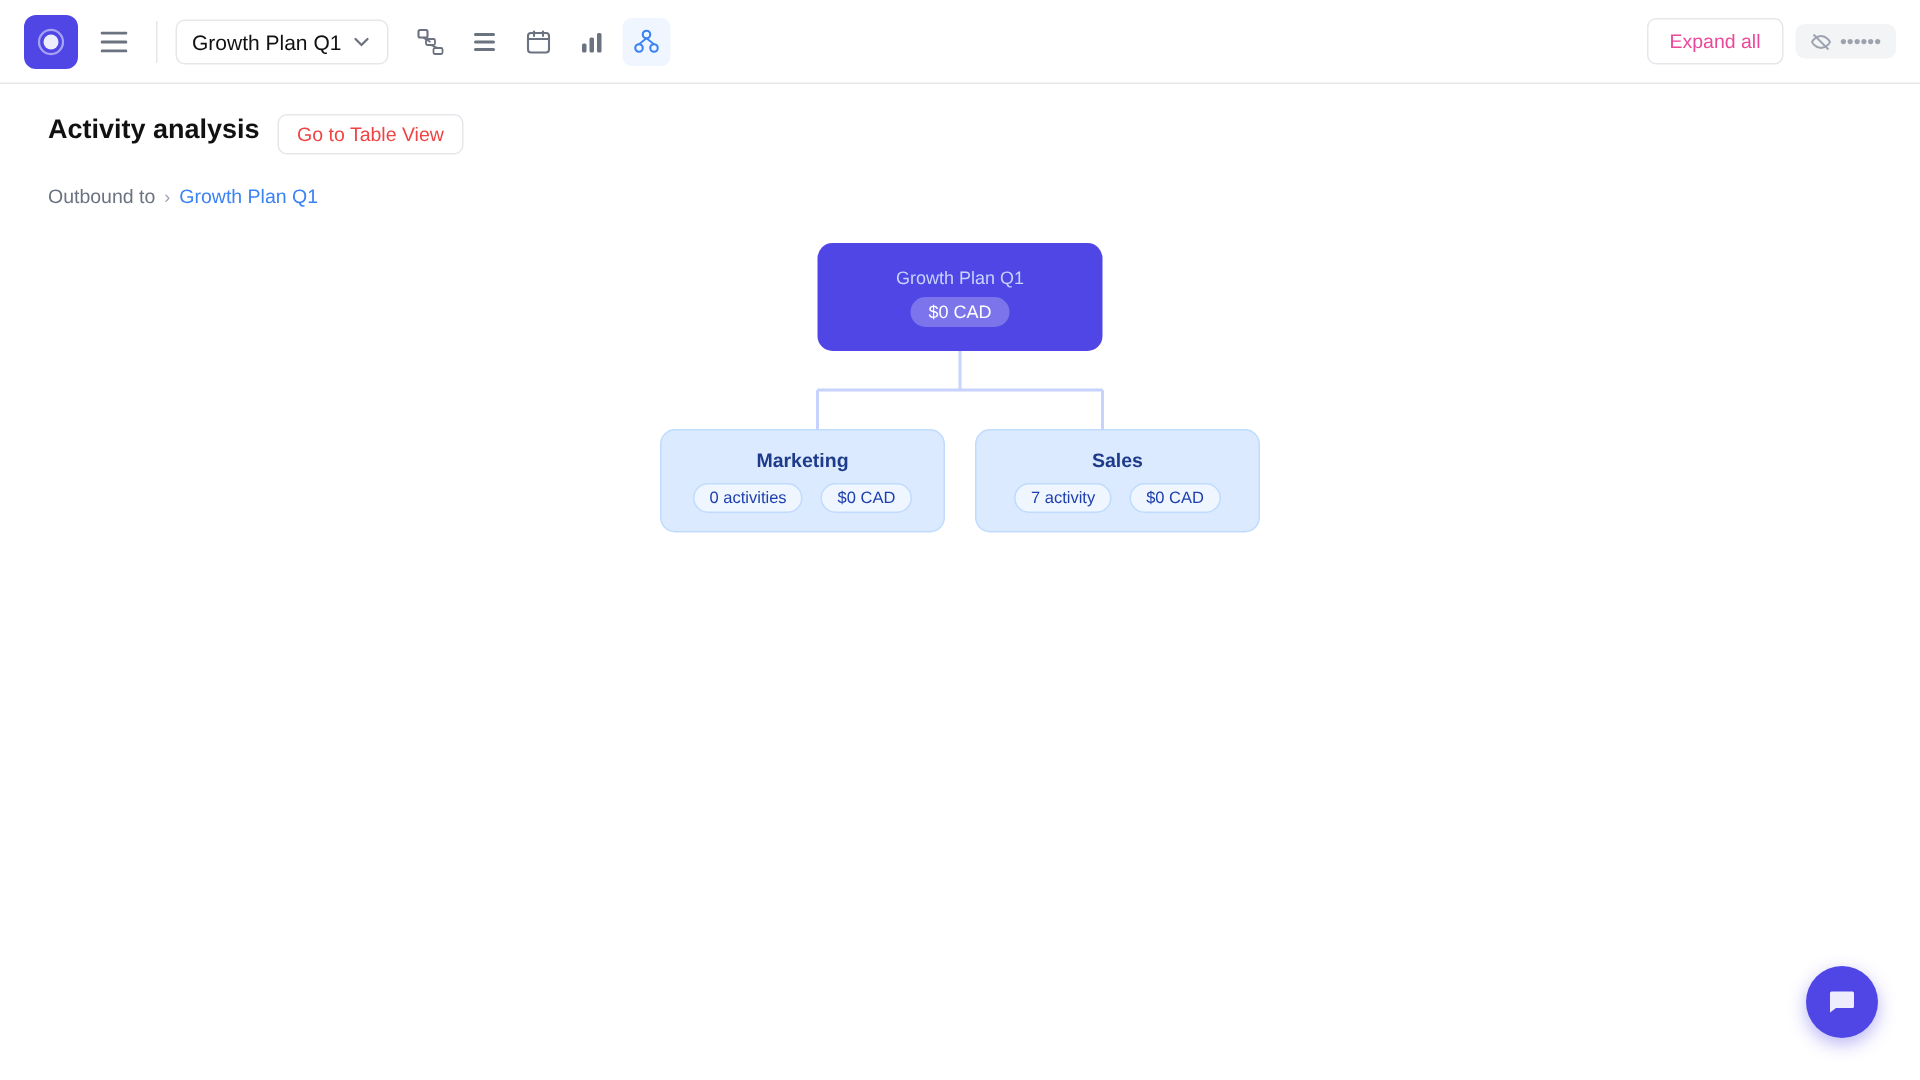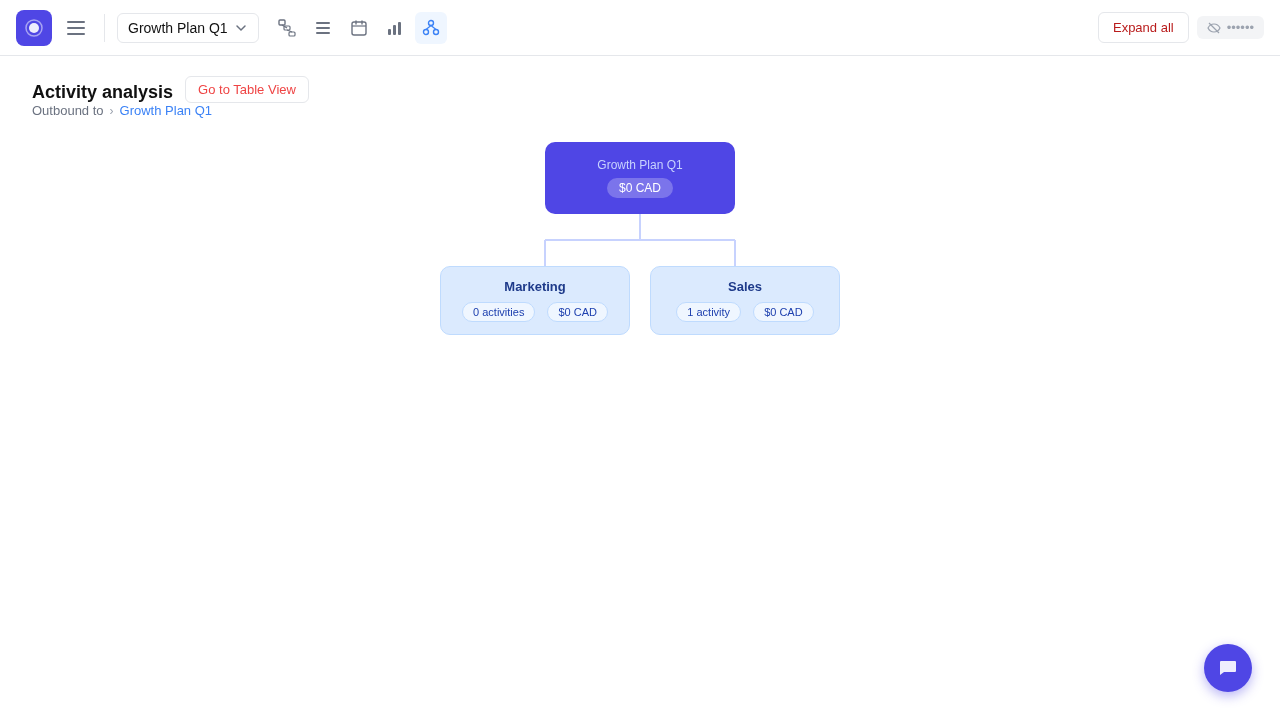--- a/index.html
+++ b/index.html
@@ -21,29 +21,29 @@
       display: flex; align-items: center; gap: 6px; padding: 6px 10px; border: 1px solid #e5e7eb; border-radius: 6px; cursor: pointer; background: #fff; font-size: 14px; font-weight: 500; color: #111;
     }
     .plan-selector svg { color: #6b7280; }
     .toolbar-icons { display: flex; align-items: center; gap: 4px; margin-left: 4px; }
     .toolbar-icon {
       width: 32px; height: 32px; display: flex; align-items: center; justify-content: center; cursor: pointer; color: #6b7280; border-radius: 6px;
     }
     .toolbar-icon.active { background: #eff6ff; color: #3b82f6; }
     .spacer { flex: 1; }
     .expand-all-btn {
-      padding: 7px 14px; border: 1px solid #e5e7eb; border-radius: 6px; background: #fff; cursor: pointer; font-size: 13px; color: #b91c1c; font-weight: 500;
+      padding: 7px 14px; border: 1px solid #e5e7eb; border-radius: 6px; background: #fff; cursor: pointer; font-size: 13px; color: #ec4899; font-weight: 500;
     }
     .user-badge {
       display: flex; align-items: center; gap: 6px; padding: 4px 10px; border-radius: 6px; background: #f3f4f6; font-size: 13px; color: #9ca3af; cursor: pointer;
     }
 
     
     .content { padding: 20px 32px; }
-    .page-title-row { display: flex; align-items: flex-end; gap: 12px; margin-bottom: 0; }
+    .page-title-row { display: flex; align-items: flex-start; gap: 12px; margin-bottom: 20px; }
     .page-title { font-size: 18px; font-weight: 600; color: #111; }
     .table-view-btn {
       padding: 5px 12px; border: 1px solid #e5e7eb; border-radius: 6px; background: #fff; cursor: pointer; font-size: 13px; color: #ef4444;
     }
     .breadcrumb { display: flex; align-items: center; gap: 6px; font-size: 13px; color: #6b7280; margin-bottom: 24px; }
     .breadcrumb-link { color: #3b82f6; cursor: pointer; text-decoration: none; }
     .breadcrumb-sep { color: #9ca3af; font-size: 12px; }
 
     
     .diagram { position: relative; width: 100%; }
@@ -195,21 +195,21 @@
         <span class="child-node-label">Marketing</span>
         <div class="child-badges">
           <span class="badge">0 activities</span>
           <span class="badge">$0 CAD</span>
         </div>
       </div>
 
       <div class="child-node sales" style="justify-content:center;align-items:center;">
         <span class="child-node-label">Sales</span>
         <div class="child-badges">
-          <span class="badge">1 activity</span>
+          <span class="badge">7 activity</span>
           <span class="badge">$0 CAD</span>
         </div>
 
       </div>
 
     </div>
 
   </div>
 </div>
 

